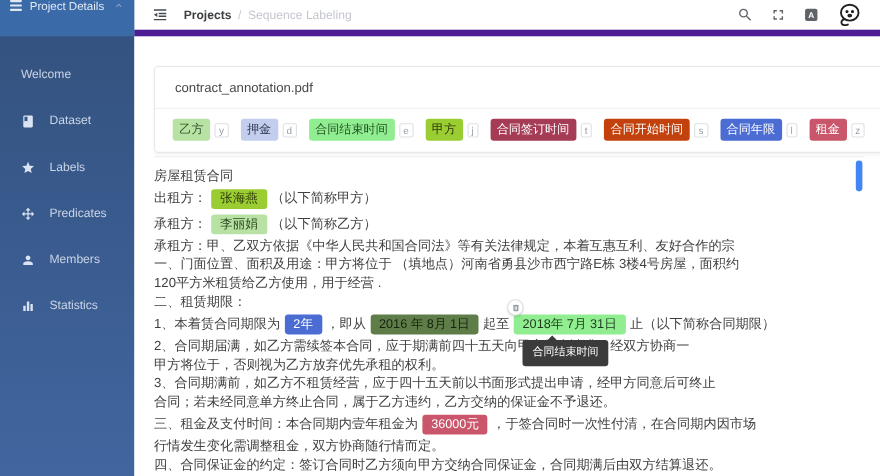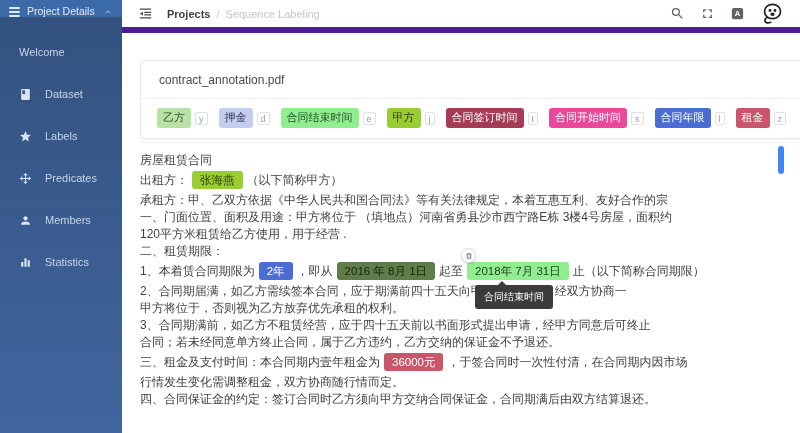--- a/index.html
+++ b/index.html
@@ -11,22 +11,22 @@
     color: #3f3f3f;
   }
 
   
   .sidebar {
     position: absolute; left: 0; top: 0; bottom: 0; width: 122px;
     background: linear-gradient(180deg, #33517d 0%, #3a5c90 55%, #41669f 100%);
     z-index: 3;
   }
   .sidebar-header {
-    height: 17px; background: #3a6aa8;
-    display: flex; align-items: flex-end; padding: 0 9px; gap: 7px;
+    height: 33px; background: #3a6aa8;
+    display: flex; align-items: flex-start; padding: 0 9px; gap: 7px;
   }
   .burger { display: flex; flex-direction: column; gap: 2.5px; cursor: pointer; }
   .burger i { display: block; width: 11px; height: 1.6px; background: #dfe7f2; border-radius: 1px; }
   .sidebar-title { flex: 1; color: #e2e9f4; font-size: 10.5px; white-space: nowrap; overflow: hidden; }
   .sidebar-chevron { color: #b9c8de; opacity: .75; display: flex; }
   .nav { padding-top: 14px; }
   .nav-item {
     height: 42px; display: flex; align-items: center;
     padding-left: 18px; gap: 12px; cursor: pointer;
     color: #c9d4e6; font-size: 11px;
@@ -243,40 +243,41 @@
       </span>
       <span class="lab">
         <span class="chip" style="background: rgb(154, 205, 50); color: rgb(45, 58, 8);">甲方</span>
         <span class="key">j</span>
       </span>
       <span class="lab">
         <span class="chip" style="background: rgb(165, 59, 84); color: rgb(255, 255, 255);">合同签订时间</span>
         <span class="key">t</span>
       </span>
       <span class="lab">
-        <span class="chip" style="background: #ec4899; color: rgb(255, 255, 255);">合同开始时间</span>
+        <span class="chip" style="background: #c2410c; color: rgb(255, 255, 255);">合同开始时间</span>
         <span class="key">s</span>
       </span>
       <span class="lab">
         <span class="chip" style="background: rgb(74, 108, 211); color: rgb(255, 255, 255);">合同年限</span>
         <span class="key">l</span>
       </span>
       <span class="lab">
         <span class="chip" style="background: rgb(201, 86, 107); color: rgb(255, 255, 255);">租金</span>
         <span class="key">z</span>
       </span>
     </div>
 </div>
 
 <div class="panel-divider"></div>
 <div class="scroll-thumb" style="background: rgb(66, 134, 245);"></div>
 
 <div class="doc">
     <div class="dline"><span>房屋租赁合同</span></div>
     <div class="dline tall"><span>出租方：</span><span class="echip" style="background: rgb(154, 205, 50); color: rgb(45, 58, 8);">张海燕</span><span>（以下简称甲方）</span></div>
+    <div class="dline tall"><span>承租方：</span><span class="echip" style="background: rgb(183, 226, 163); color: rgb(46, 74, 34);">李丽娟</span><span>（以下简称乙方）</span></div>
     <div class="dline"><span>承租方：甲、乙双方依据《中华人民共和国合同法》等有关法律规定，本着互惠互利、友好合作的宗</span></div>
     <div class="dline"><span>一、门面位置、面积及用途：甲方将位于 （填地点）河南省勇县沙市西宁路E栋 3楼4号房屋，面积约</span></div>
     <div class="dline"><span>120平方米租赁给乙方使用，用于经营 .</span></div>
     <div class="dline"><span>二、租赁期限：</span></div>
     <div class="dline tall"><span>1、本着赁合同期限为</span><span class="echip" style="background: rgb(74, 108, 211); color: rgb(255, 255, 255);">2年</span><span>，即从</span><span class="echip" style="background: rgb(95, 125, 72); color: rgb(22, 35, 14);">2016 年 8月 1日</span><span>起至</span><span class="echip" style="background: rgb(144, 238, 144); color: rgb(30, 59, 30);">2018年 7月 31日<span class="trash-btn">
           <svg width="8" height="8" viewBox="0 0 24 24" fill="currentColor">
             <path d="M9 3v1H4v2h1v13a2 2 0 0 0 2 2h10a2 2 0 0 0 2-2V6h1V4h-5V3H9zm0 5h2v9H9V8zm4 0h2v9h-2V8z"></path>
           </svg>
         </span><span class="anno-tooltip">合同结束时间</span></span><span>止（以下简称合同期限）</span></div>
     <div class="dline"><span>2、合同期届满，如乙方需续签本合同，应于期满前四十五天向甲方提出请求，经双方协商一</span></div>

